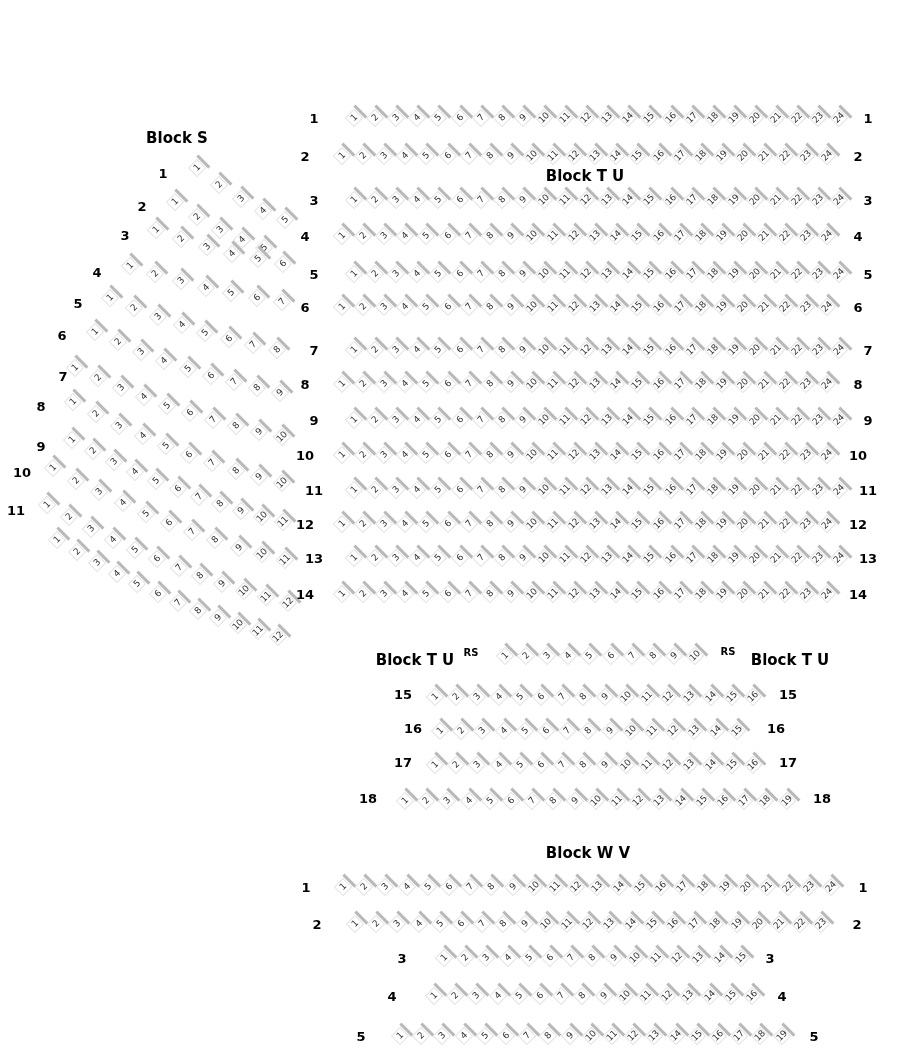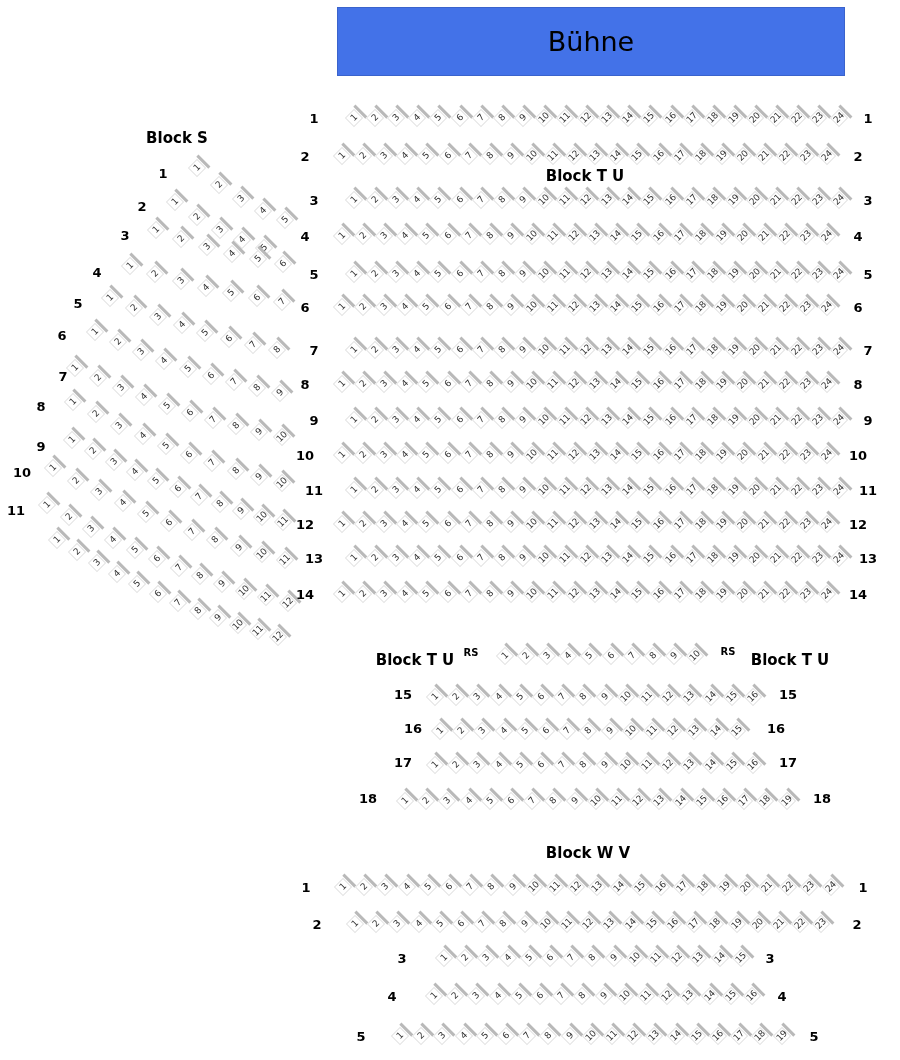--- a/index.html
+++ b/index.html
@@ -37,23 +37,20 @@
     background:#b9b9b9;
   }
   .seat-num{
     font-size:9px;line-height:1;color:#333;letter-spacing:-0.5px;white-space:nowrap;
   }
 </style>
 </head>
 <body>
 
 <div class="canvas">
-  <div class="stage">
-    <span>Bühne</span>
-  </div>
 
   <div class="block-title" style="left:177px;top:138px;">Block S</div>
 
   <div class="block-title" style="left:585px;top:176px;">Block T U</div>
 
   <div class="block-title" style="left:415px;top:660px;">Block T U</div>
   <div class="rs-label" style="left:471px;top:652px;">RS</div>
   <div class="rs-label" style="left:728px;top:651px;">RS</div>
   <div class="block-title" style="left:790px;top:660px;">Block T U</div>
 

